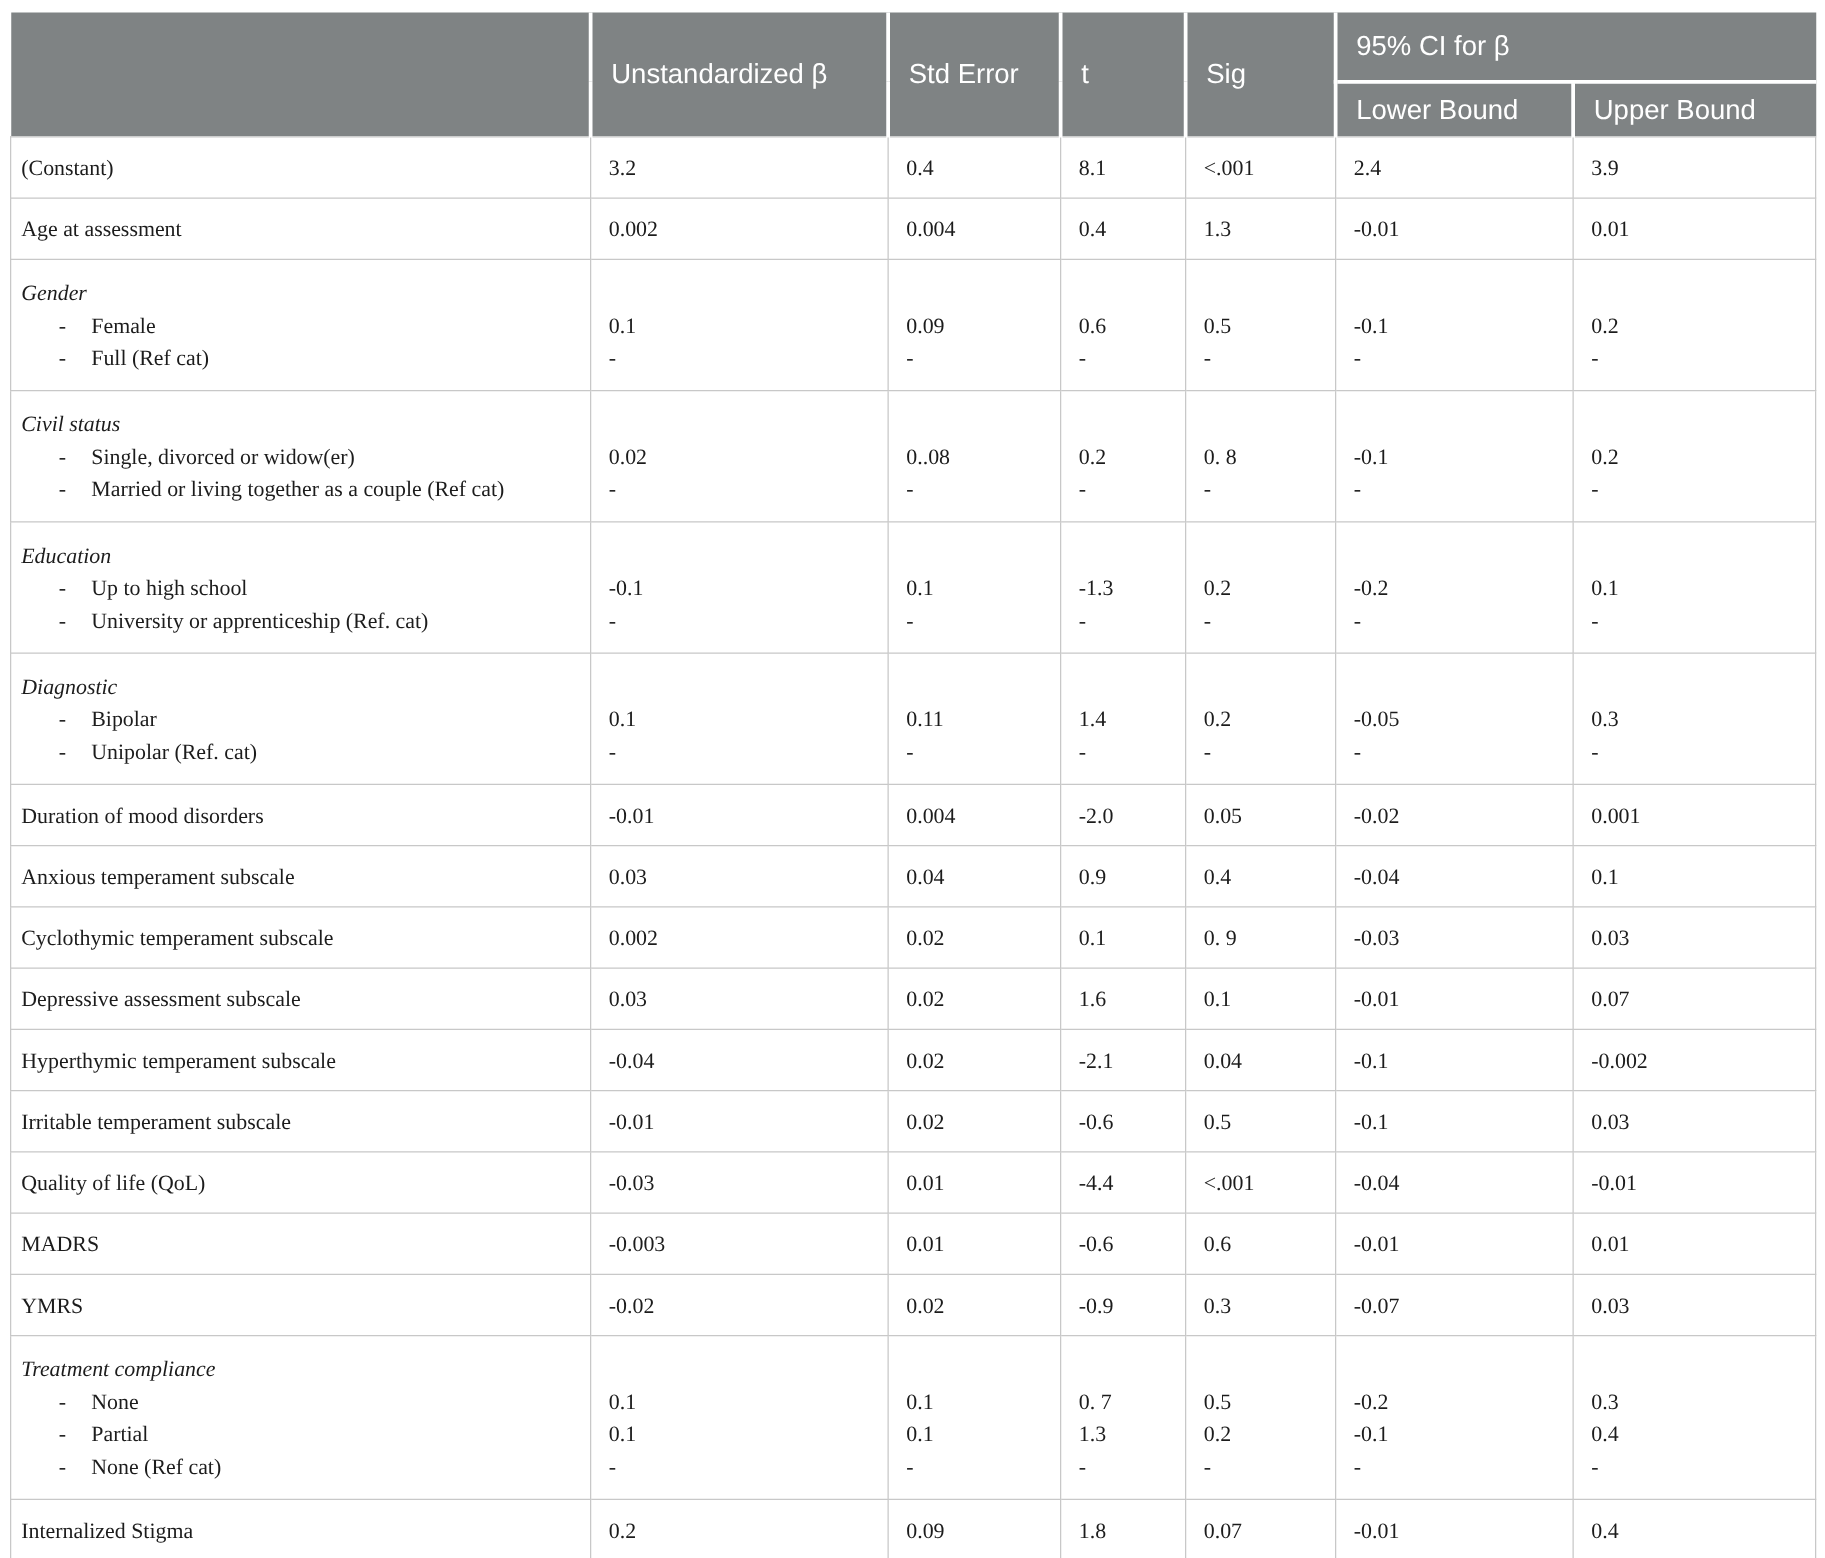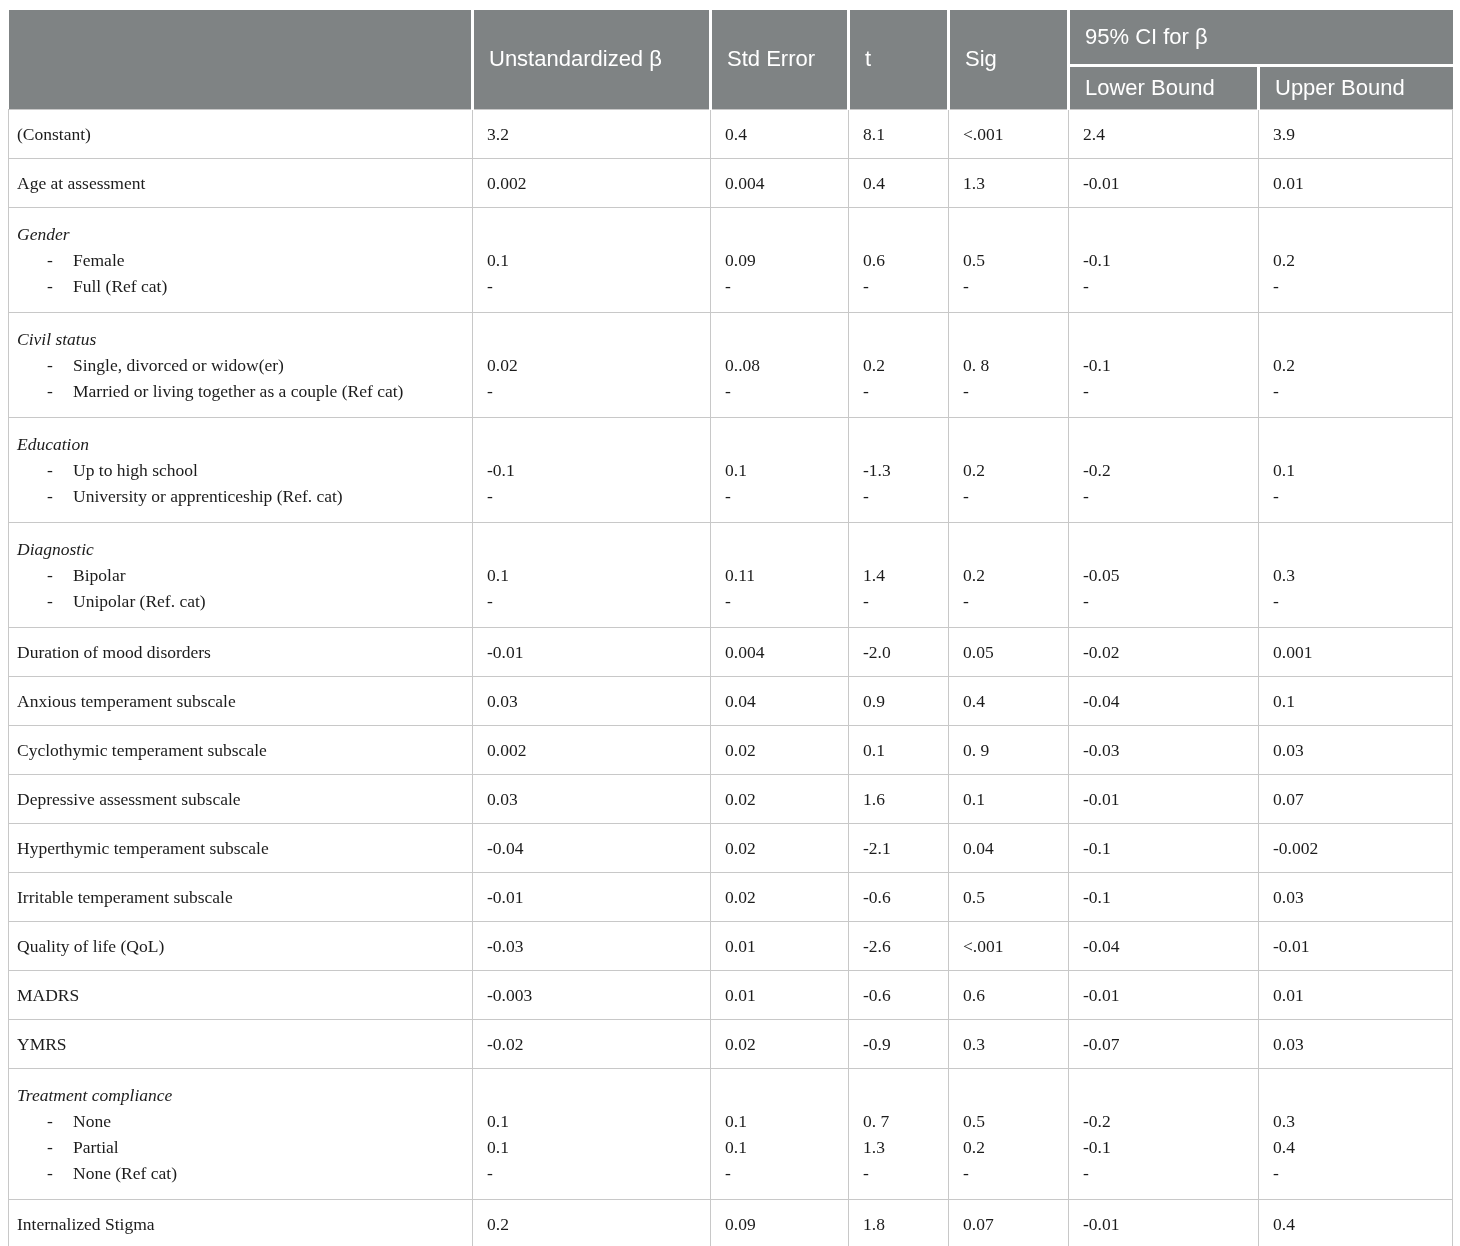--- a/index.html
+++ b/index.html
@@ -321,21 +321,21 @@
           <td class="val-cell">0.02</td>
           <td class="val-cell">-0.6</td>
           <td class="val-cell">0.5</td>
           <td class="val-cell">-0.1</td>
           <td class="val-cell">0.03</td>
         </tr>
         <tr>
           <td class="lbl-cell">Quality of life (QoL)</td>
           <td class="val-cell">-0.03</td>
           <td class="val-cell">0.01</td>
-          <td class="val-cell">-2.6</td>
+          <td class="val-cell">-4.4</td>
           <td class="val-cell">&lt;.001</td>
           <td class="val-cell">-0.04</td>
           <td class="val-cell">-0.01</td>
         </tr>
         <tr>
           <td class="lbl-cell">MADRS</td>
           <td class="val-cell">-0.003</td>
           <td class="val-cell">0.01</td>
           <td class="val-cell">-0.6</td>
           <td class="val-cell">0.6</td>

